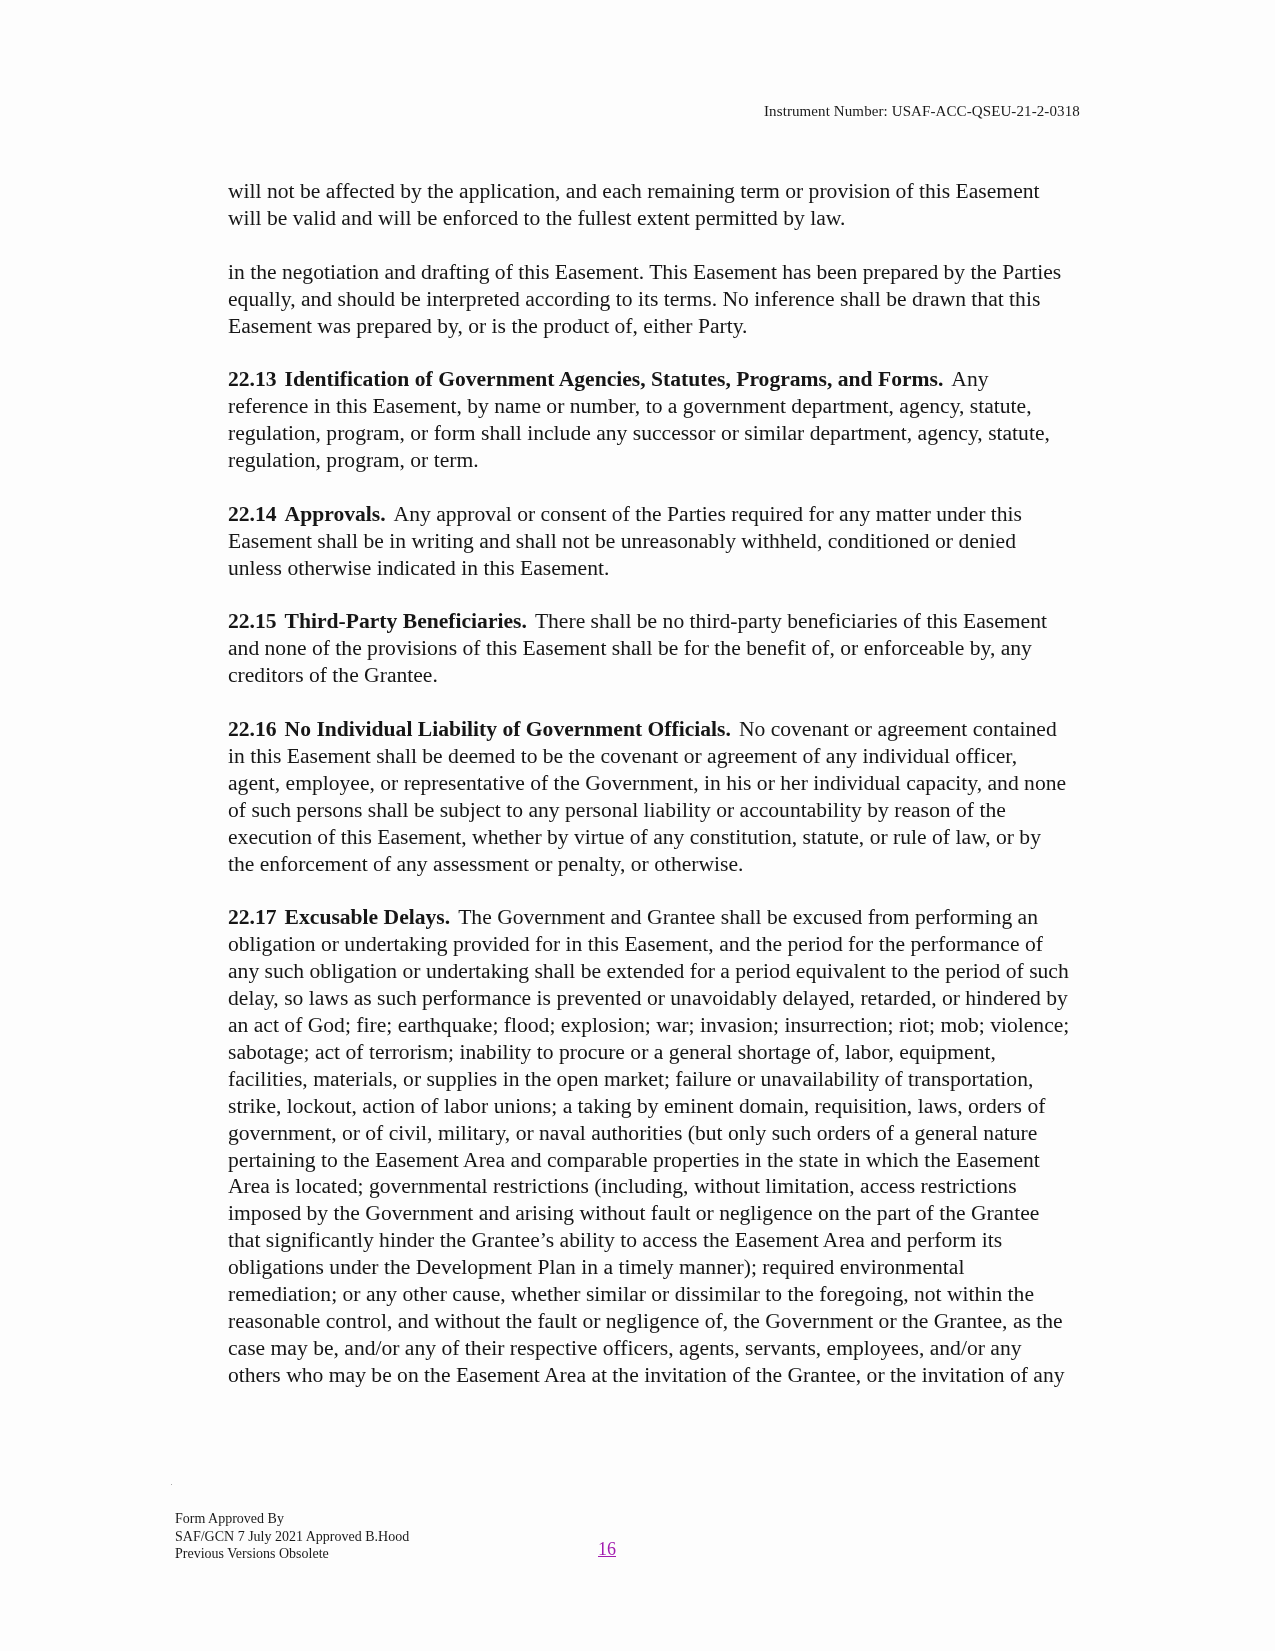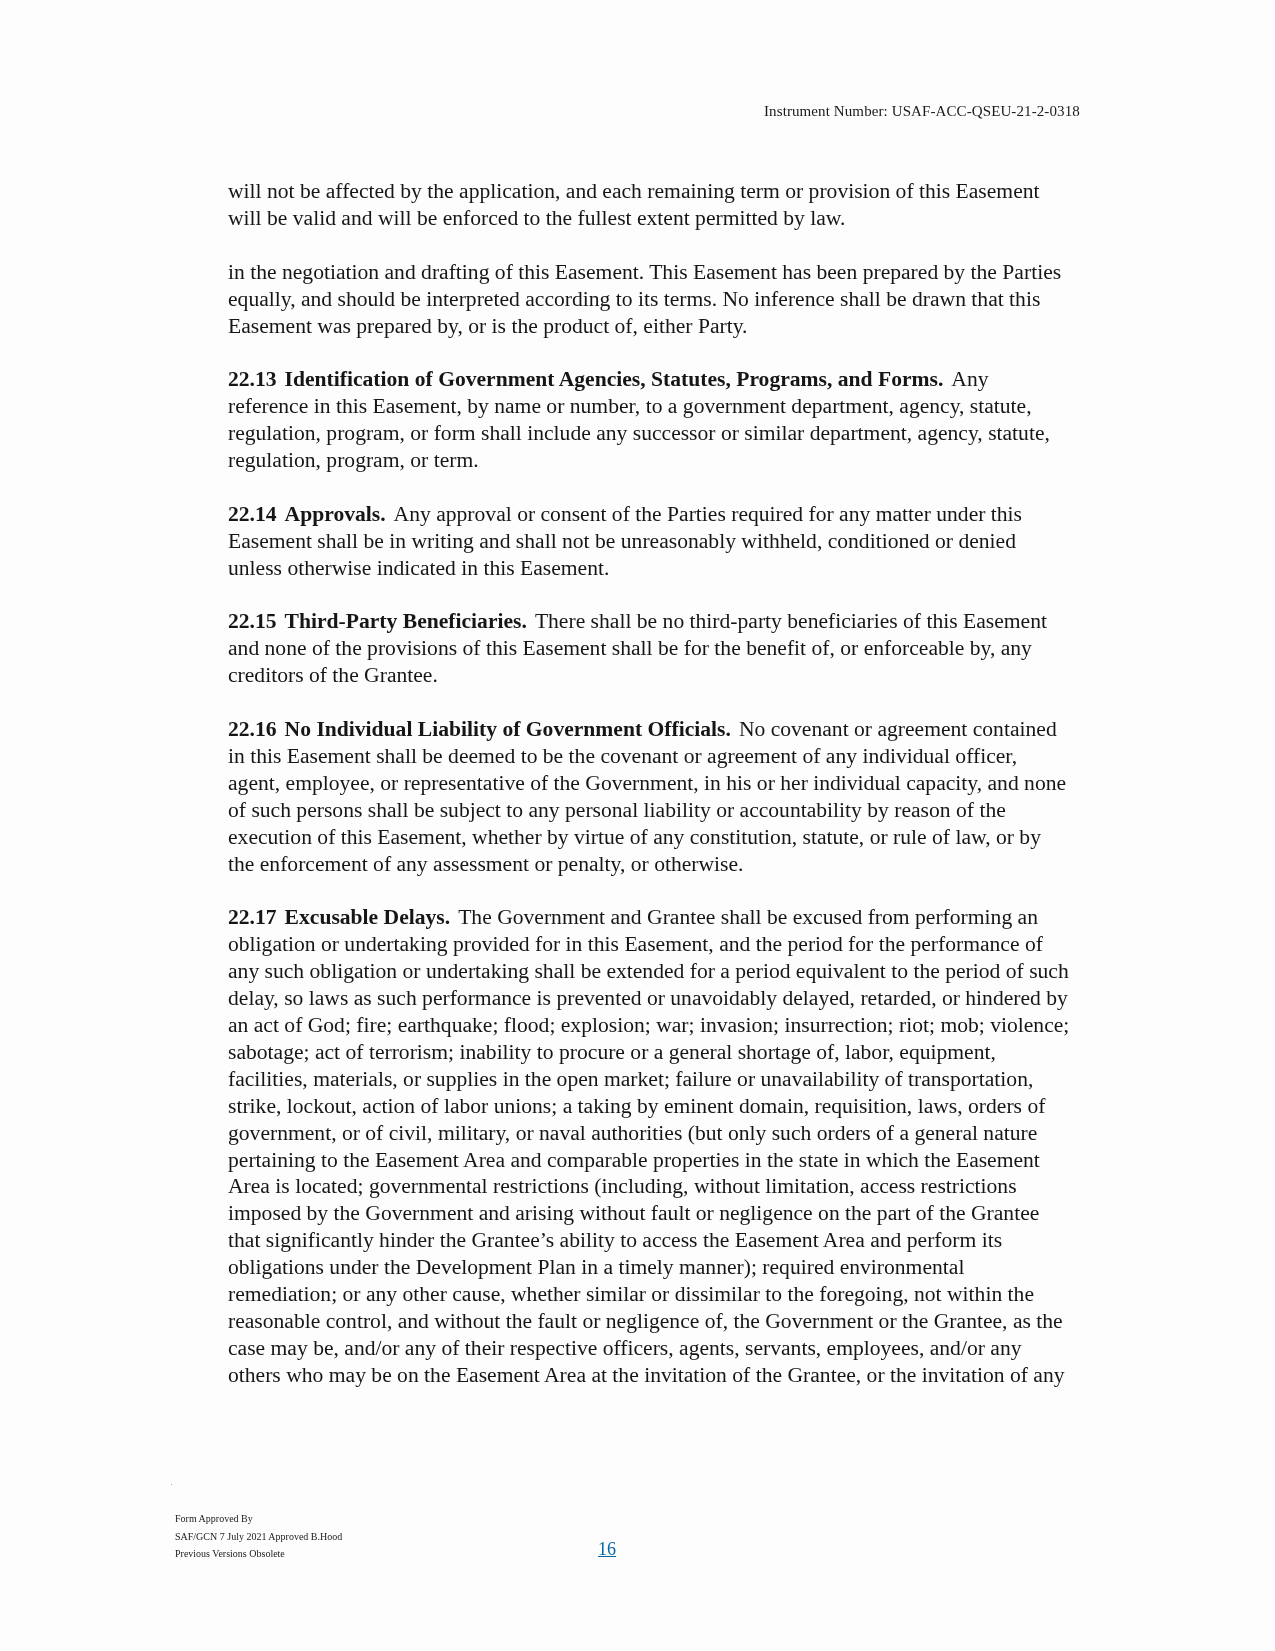--- a/index.html
+++ b/index.html
@@ -16,24 +16,24 @@
   .section { margin: 0; }
   .line {
     display: block; font-size: 21.6px; line-height: 26.9px; white-space: nowrap;
   }
   .gap { height: 26.9px; }
   .num { font-weight: bold; }
   .title { font-weight: bold; }
   .sp1 { display: inline-block; width: 14px; }
   .sp2 { display: inline-block; width: 8px; }
   .footer {
-    position: absolute; left: 175px; top: 1510px; font-size: 10px; line-height: 17.5px; color: #1a1a1a;
+    position: absolute; left: 175px; top: 1510px; font-size: 14px; line-height: 17.5px; color: #1a1a1a;
   }
   .page-num {
-    position: absolute; left: 598px; top: 1539px; font-size: 18px; color: #0369a1; text-decoration: underline;
+    position: absolute; left: 598px; top: 1539px; font-size: 18px; color: #a21caf; text-decoration: underline;
   }
   .dot { position: absolute; left: 171px; top: 1484px; width: 1px; height: 1px; background: #aaa; }
 </style>
 </head>
 <body>
 
 <div class="header">Instrument  Number:  USAF-ACC-QSEU-21-2-0318</div>
 
 <div class="body">
 

